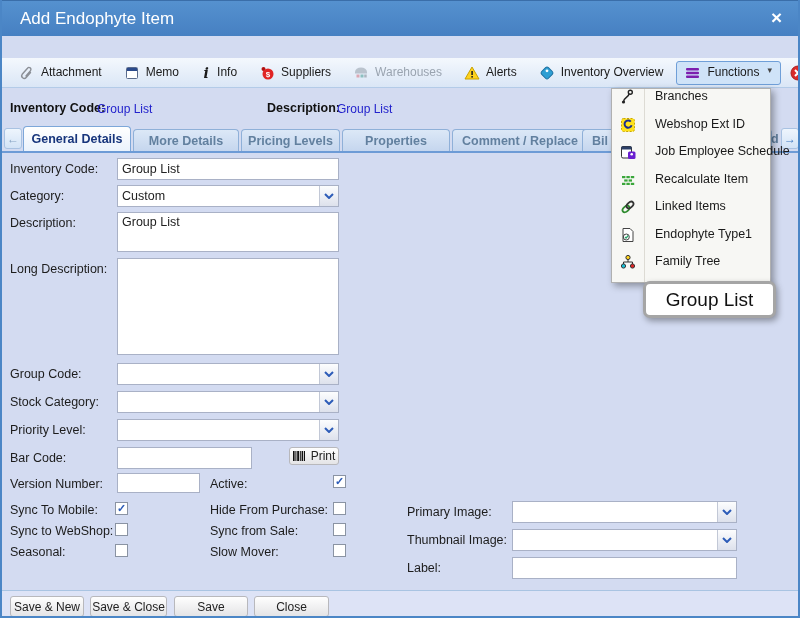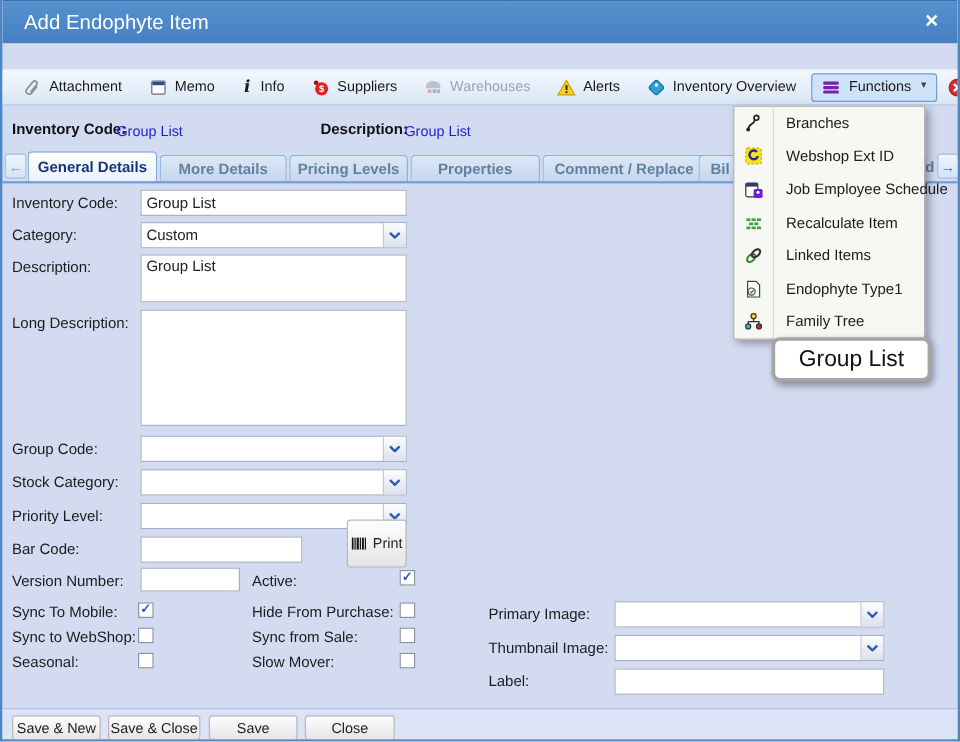--- a/index.html
+++ b/index.html
@@ -75,21 +75,21 @@
 
   
   .footer { position:absolute; left:0; top:590px; right:0; height:28px; background:#dde3f6; border-top:1px solid #a9c4e2; }
   .footer .btn-generic { top:5px; height:21px; }
 
   
   .menu { position:absolute; left:609px; top:88px; width:160px; height:195px; background:#f7f7f4;
           border:1px solid #b0b0b0; box-shadow:3px 3px 7px rgba(0,0,0,0.35); z-index:50;
           display:flex; flex-direction:column; }
   .menu::before { content:""; position:absolute; left:32px; top:0; bottom:0; width:1px; background:#dddbd4; }
-  .menu-item { flex:1; display:flex; align-items:center; cursor:pointer; }
+  .menu-item { flex:1; display:flex; align-items:flex-start; cursor:pointer; }
   .menu-item .mi-icon { width:32px; display:flex; align-items:center; justify-content:center; flex:0 0 32px; }
   .menu-item .mi-label { font-size:12.5px; color:#1a1a1a; padding-left:11px; white-space:nowrap; }
 
   
   .tooltip { position:absolute; left:641px; top:281px; width:133px; height:37px; z-index:60;
              background:#ffffff; border:3px solid #a5a5a5; border-radius:7px;
              box-shadow:2px 3px 6px rgba(0,0,0,0.35);
              display:flex; align-items:center; justify-content:center;
              font-size:19px; color:#111; }
 </style>
@@ -243,21 +243,21 @@
       <span class="val"></span>
       <span class="btn">
           <svg width="10" height="6" viewBox="0 0 10 6">
             <path d="M1 1 L5 5 L9 1" stroke="#2d5cb8" stroke-width="2" fill="none"></path>
           </svg>
         </span>
     </span>
 
     <span class="f-label" style="left:8px;top:298px">Bar Code:</span>
     <input class="f-input" style="left: 115px; top: 294px; width: 135px; height: 22px;" value="">
-    <span class="btn-generic" style="left:287px;top:280px;width:50px;height:40px">
+    <span class="btn-generic" style="left:287px;top:294px;width:50px;height:18px">
       <svg width="14" height="12" viewBox="0 0 14 12">
           <g fill="#111111">
             <rect x="0" y="1" width="1.6" height="10"></rect>
             <rect x="2.4" y="1" width="1" height="10"></rect>
             <rect x="4.2" y="1" width="1.8" height="10"></rect>
             <rect x="6.8" y="1" width="1" height="10"></rect>
             <rect x="8.6" y="1" width="1.6" height="10"></rect>
             <rect x="11" y="1" width="1" height="10"></rect>
           </g>
         </svg>

